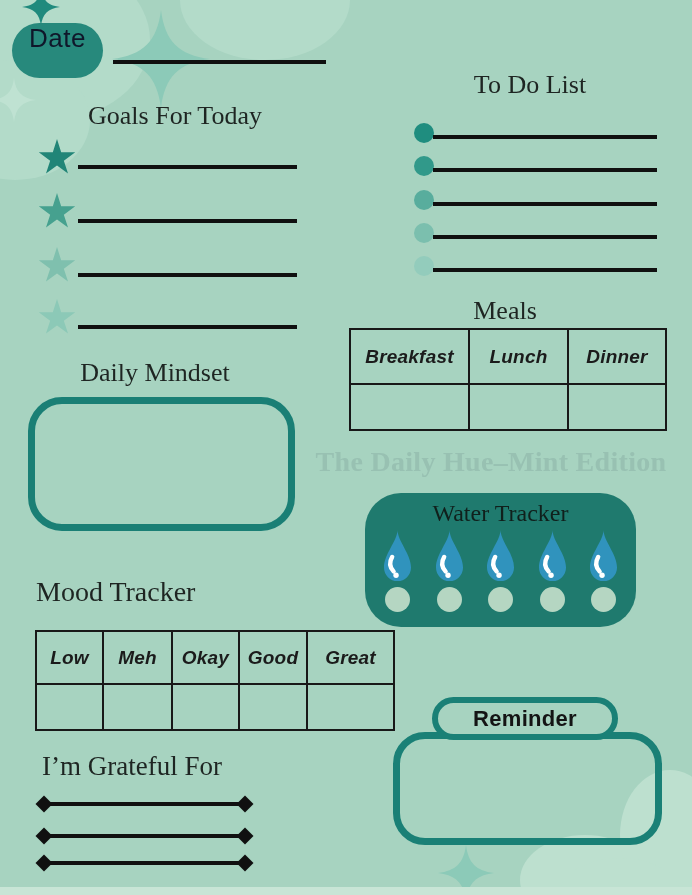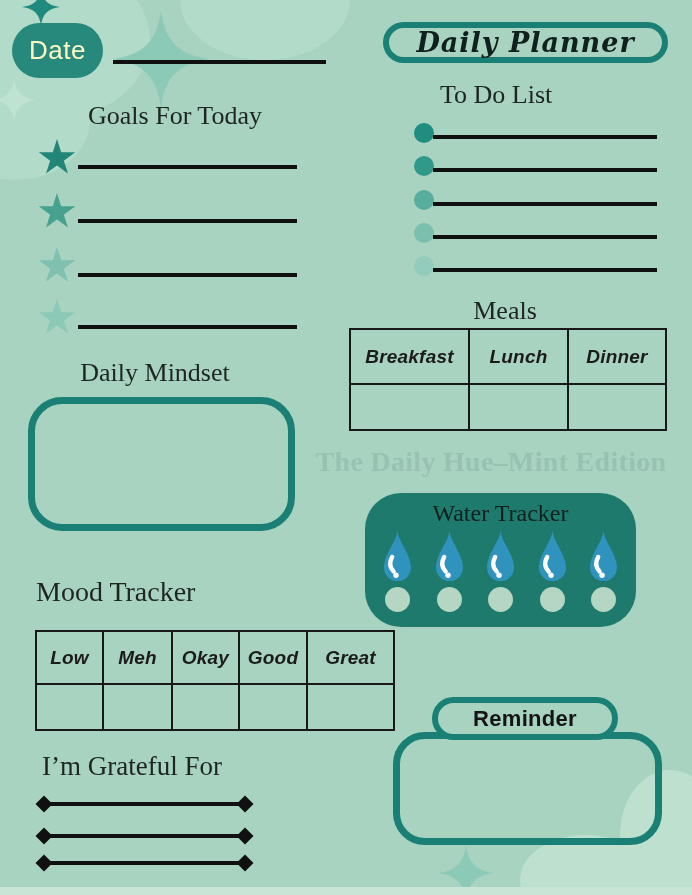--- a/index.html
+++ b/index.html
@@ -17,22 +17,22 @@
   
   .serif-title{
     font-family:"Liberation Serif","DejaVu Serif",serif;
     color:#1e2522;z-index:2;position:absolute;text-align:center;
   }
   .black-line{background:#101010;position:absolute;}
   
   .date-pill{
     position:absolute;left:12px;top:23px;width:91px;height:55px;
     background:#27897c;border-radius:28px;z-index:2;
-    display:flex;align-items:center;justify-content:center;
-    font-size:26px;color:#fef9c3;letter-spacing:.5px;
+    display:flex;justify-content:center;
+    font-size:26px;color:#0f172a;letter-spacing:.5px;
   }
   .date-line{left:113px;top:60px;width:213px;height:4px;z-index:2;}
   
   .planner-badge{
     position:absolute;left:383px;top:22px;width:285px;height:41px;
     box-sizing:border-box;border:6px solid #1a7f75;border-radius:22px;
     z-index:2;display:flex;align-items:center;justify-content:center;
   }
   .planner-badge span{
     font-family:"DejaVu Serif","Liberation Serif",serif;
@@ -43,21 +43,21 @@
   .goals-title{left:60px;top:101px;width:230px;text-align:center;font-size:26px;}
   .goal-row{position:absolute;left:0;top:0;width:320px;height:40px;z-index:2;}
   .star{
     position:absolute;left:38px;top:0;width:38px;height:38px;
     clip-path:polygon(50% 0%,61% 35%,98% 35%,68% 57%,79% 91%,50% 70%,21% 91%,32% 57%,2% 35%,39% 35%);
   }
   .goal-line{left:78px;top:26px;width:219px;height:4px;}
   .star-1{background:#218577;} .star-2{background:#46a18f;}
   .star-3{background:#7fc0ae;} .star-4{background:#8cc9b7;}
   
-  .todo-title{left:440px;top:80px;width:180px;text-align:left;font-size:26px;}
+  .todo-title{left:440px;top:70px;width:180px;text-align:center;font-size:26px;}
   .todo-row{position:absolute;left:0;top:0;width:260px;height:24px;z-index:2;}
   .todo-dot{position:absolute;left:414px;top:0;width:20px;height:20px;border-radius:50%;}
   .todo-line{left:433px;top:12px;width:224px;height:4px;}
   .dot-1{background:#1f8d7f;} .dot-2{background:#31998a;} .dot-3{background:#58ad9d;}
   .dot-4{background:#7bbfae;} .dot-5{background:#93ccbc;}
   
   .planner-table{border-collapse:collapse;position:absolute;z-index:2;table-layout:fixed;font-style:italic;}
   .planner-table th,.planner-table td{border:2px solid #181818;padding:0;}
   .planner-table th{
     font-family:"Liberation Sans",sans-serif;font-weight:700;font-size:19px;color:#1b1b1b;
@@ -133,23 +133,20 @@
     </svg>
   <svg class="sparkle" style="left:438px;top:845px;" width="56" height="56" viewBox="0 0 100 100">
       <path d="M50 0C54 32 68 46 100 50C68 54 54 68 50 100C46 68 32 54 0 50C32 46 46 32 50 0Z" fill="#8ccab8"></path>
     </svg>
 
   <div class="date-pill">
     <span>Date</span>
   </div>
   <div class="black-line date-line"></div>
 
-  <div class="planner-badge">
-    <span>Daily Planner</span>
-  </div>
 
   <div class="serif-title goals-title">Goals For Today</div>
   <div class="goal-row" style="top:139px;">
     <div class="star star-1"></div>
     <div class="black-line goal-line"></div>
   </div>
   <div class="goal-row" style="top:193px;">
     <div class="star star-2"></div>
     <div class="black-line goal-line"></div>
   </div>

